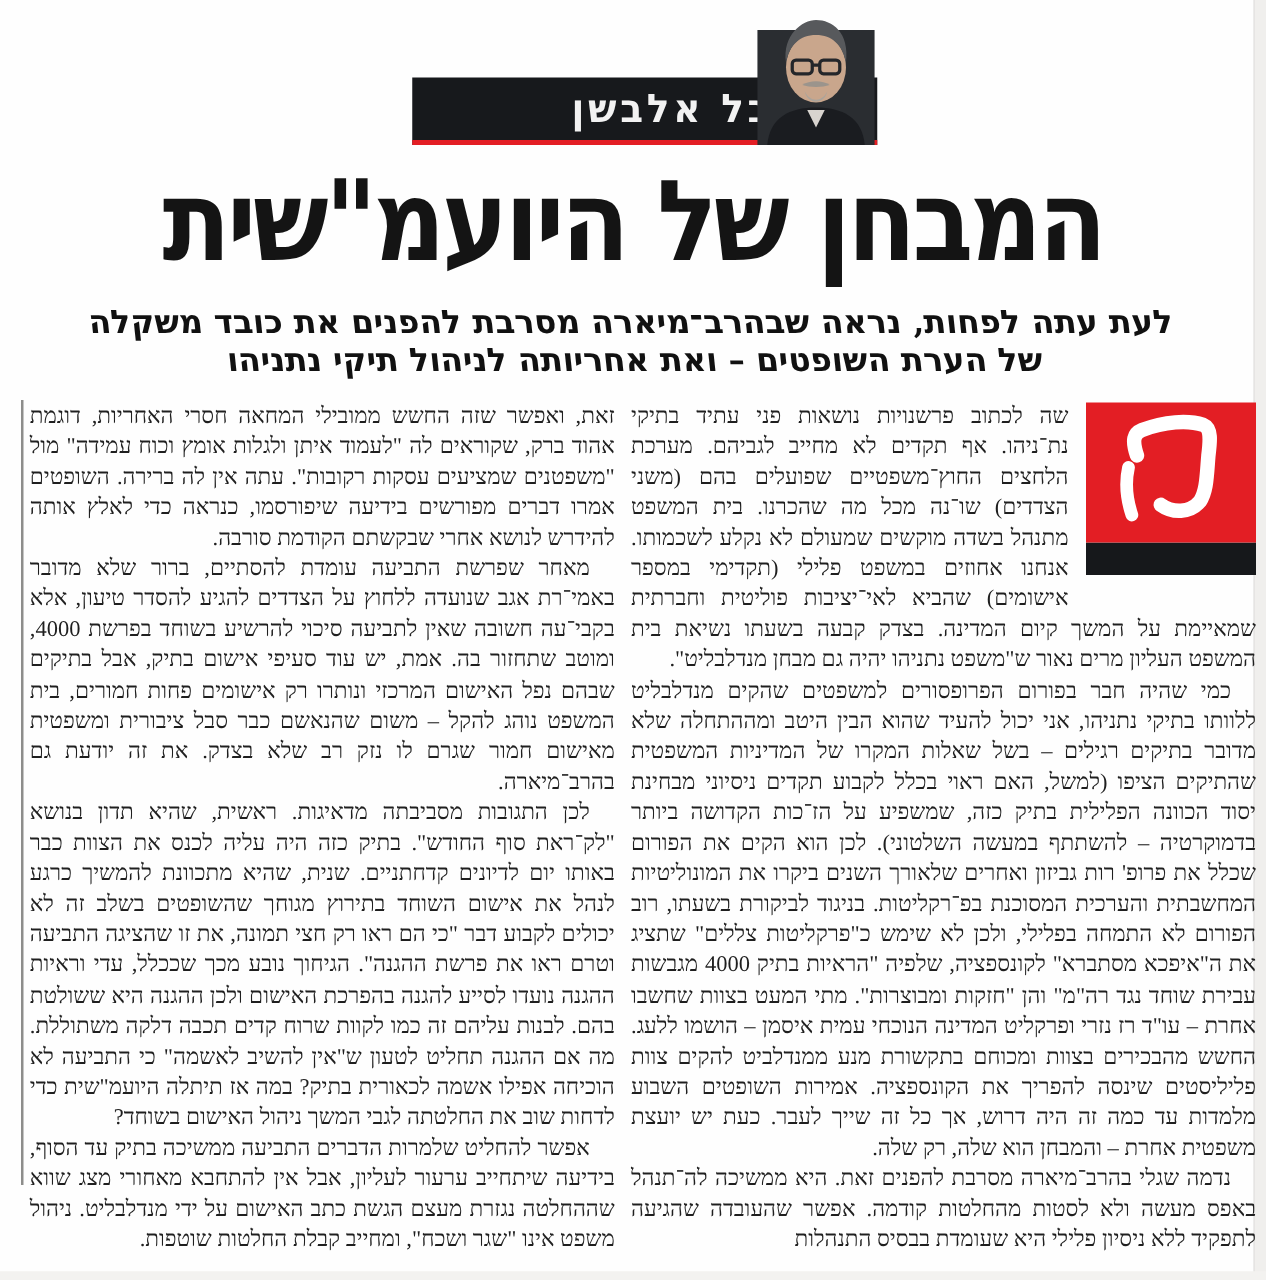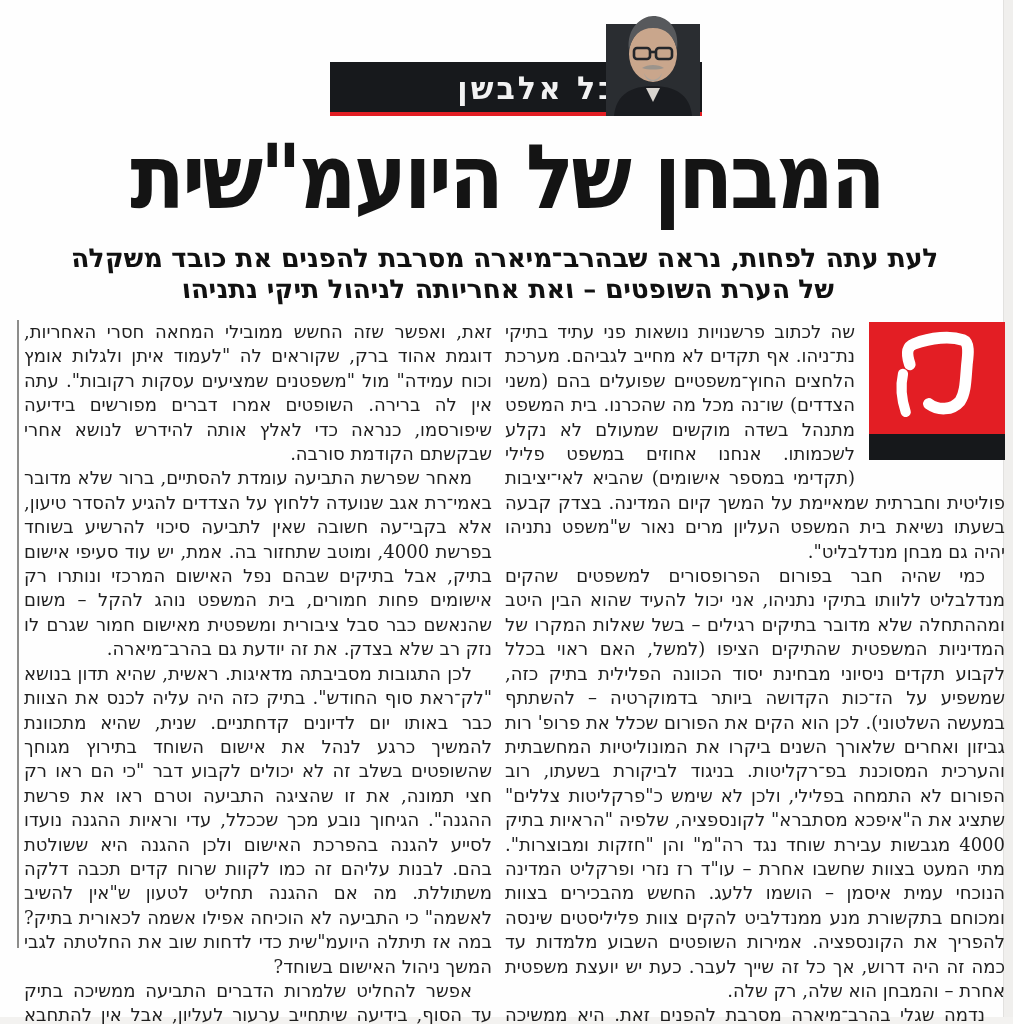--- a/index.html
+++ b/index.html
@@ -42,21 +42,21 @@
   }
 
   
   .columns{
     position:absolute;top:320px;right:8px;left:24px;
     display:flex;gap:13px;direction:rtl;
   }
   .bodycol{
     font-size:18px;line-height:24.4px;text-align:justify;color:#1f1f1f;
   }
-  .bodycol p{margin:0;text-indent:20px;}
+  .bodycol p{margin:0;text-indent:20px;font-family:Liberation Serif, serif;}
   .bodycol p.no-indent{text-indent:0;}
   .col-first{width:500px;}
   .col-second{width:468px;}
 
   
   .column-logo{
     float:right;width:136px;height:138px;margin:2px 0 8px 14px;
   }
   .logo-red{width:100%;height:112px;background:#e31e24;position:relative;}
   .logo-red svg{position:absolute;inset:0;}

